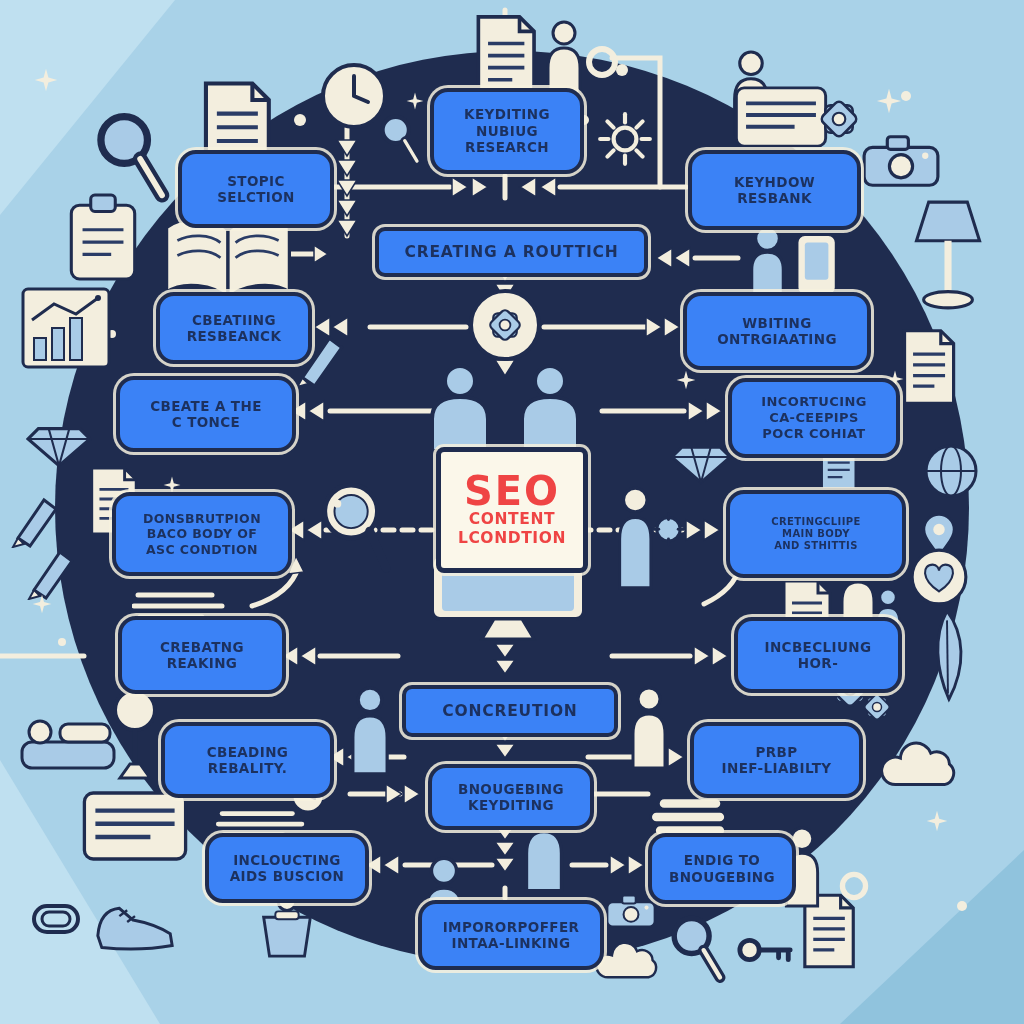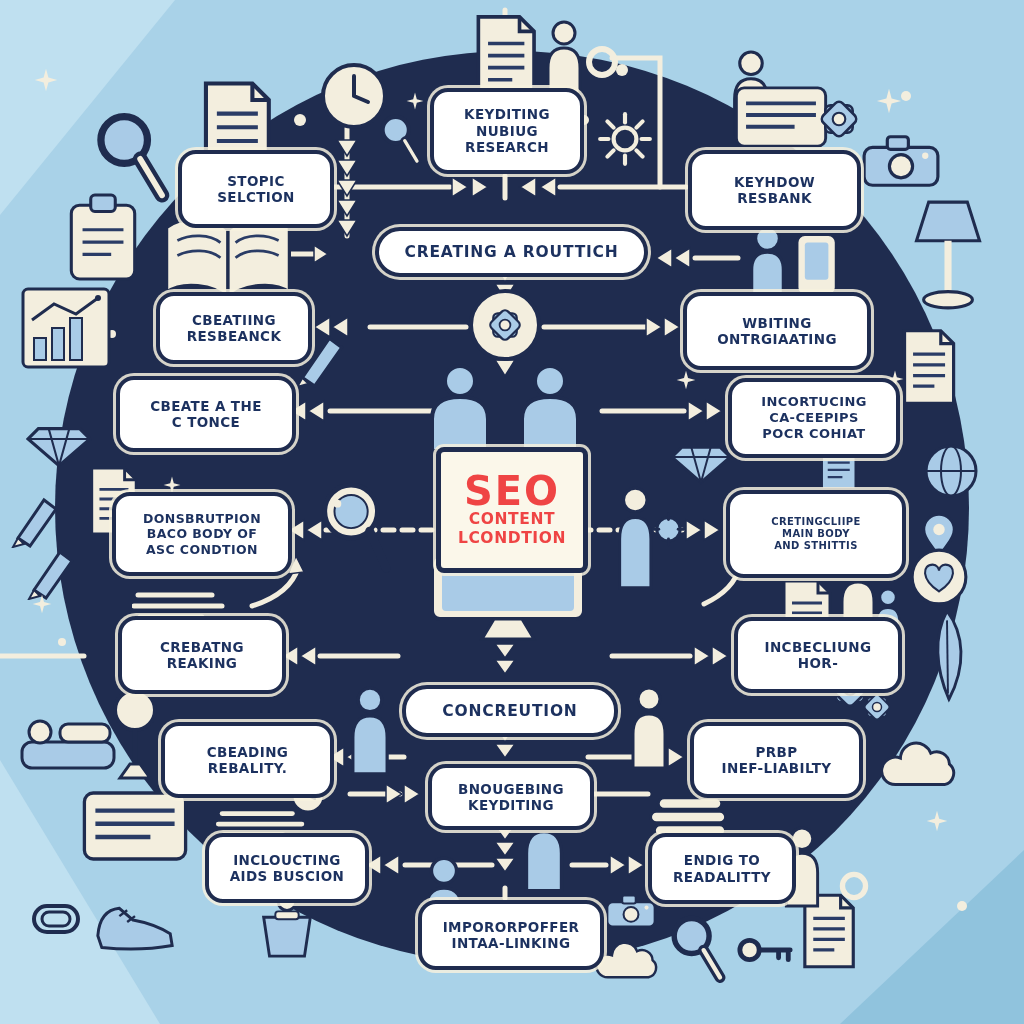--- a/index.html
+++ b/index.html
@@ -1,23 +1,23 @@
 <!DOCTYPE html>
 <html><head>
 <meta charset="utf-8">
 <style>
   html,body{margin:0;padding:0;background:#a9d2e8;}
   .stage{position:relative;width:1024px;height:1024px;overflow:hidden;background:#a9d2e8;font-family:"DejaVu Sans",sans-serif;}
   .art{position:absolute;inset:0;width:1024px;height:1024px;}
-  .node{position:absolute;background:#ffffff;border:4px solid #1f2c4f;border-radius:18px;
+  .node{position:absolute;background:#3b82f6;border:4px solid #1f2c4f;border-radius:18px;
         box-shadow:0 0 0 3px rgba(246,241,222,.85);
         display:flex;align-items:center;justify-content:center;text-align:center;
         color:#1c315f;font-weight:bold;font-size:13.5px;line-height:1.22;letter-spacing:.4px;}
   .node span{white-space:pre-line;padding:2px 6px;}
-  .pill{border-radius:25px;font-size:15.5px;letter-spacing:.8px;}
+  .pill{border-radius:10px;font-size:15.5px;letter-spacing:.8px;}
   .seo-box{position:absolute;left:436px;top:447px;width:142px;height:116px;background:#fbf7ea;
         border:5px solid #1f2c4f;border-radius:8px;box-shadow:0 0 0 3px rgba(246,241,222,.85);
         display:flex;flex-direction:column;align-items:center;justify-content:center;color:#ef4444;}
   .seo-t{font-size:40px;font-weight:800;letter-spacing:2px;line-height:.95;}
   .seo-s{font-size:15.5px;font-weight:bold;letter-spacing:.6px;line-height:1.2;}
   .ln{stroke:#f3eede;stroke-width:5;stroke-linecap:round;fill:none;}
   .lnd{stroke:#f3eede;stroke-width:5;stroke-linecap:round;fill:none;stroke-dasharray:11 8;}
   .tri{fill:#f3eede;stroke:#1f2c4f;stroke-width:1.5;}
   .dot{fill:#f3eede;}
 </style>
@@ -456,21 +456,21 @@
   <div class="node" style="left:428px;top:764px;width:158px;height:58px">
       <span>BNOUGEBING
 KEYDITING</span>
     </div>
   <div class="node" style="left:205px;top:833px;width:156px;height:62px">
       <span>INCLOUCTING
 AIDS BUSCION</span>
     </div>
   <div class="node" style="left:648px;top:833px;width:140px;height:63px">
       <span>ENDIG TO
-READALITTY</span>
+BNOUGEBING</span>
     </div>
   <div class="node" style="left:418px;top:900px;width:178px;height:62px">
       <span>IMPORORPOFFER
 INTAA-LINKING</span>
     </div>
 
   <div class="seo-box">
     <div class="seo-t">SEO</div>
     <div class="seo-s">CONTENT</div>
     <div class="seo-s">LCONDTION</div>

